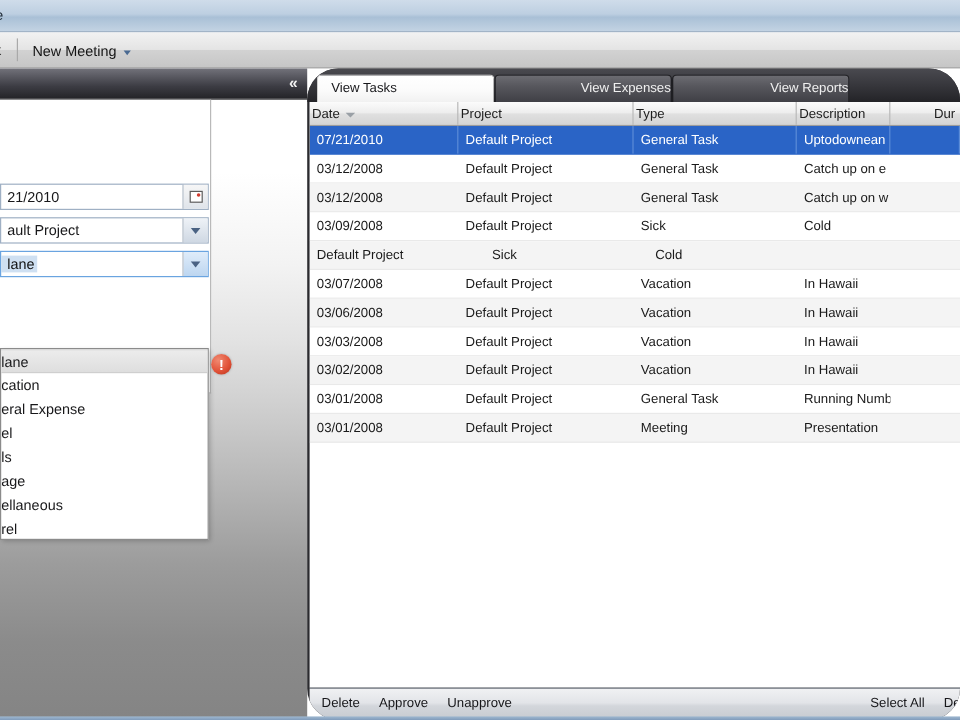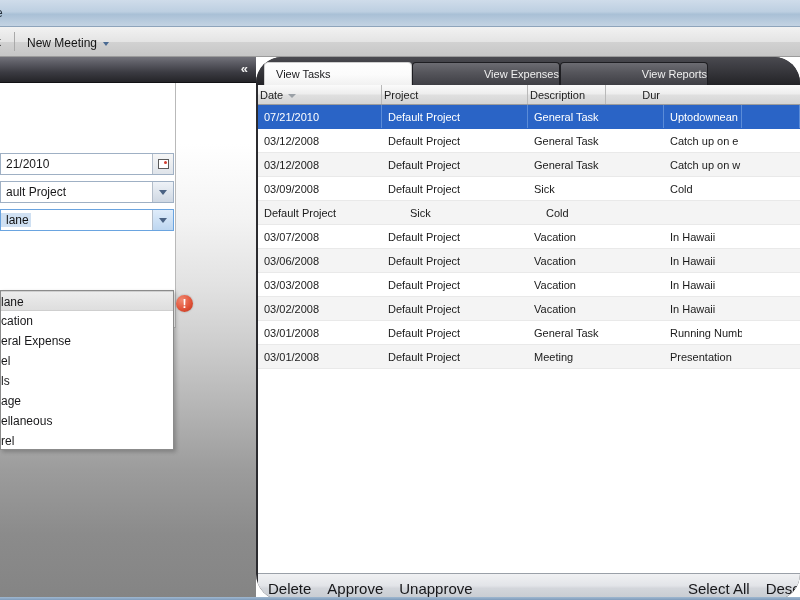--- a/index.html
+++ b/index.html
@@ -268,21 +268,21 @@
 
   .bottombar {
     position: absolute; left: 2px; top: 516px; width: 542px; height: 27px;
     background: linear-gradient(to bottom, #f0f1f3 0%, #e2e4e8 45%, #d3d6db 55%, #c6cad0 100%);
     border-top: 1px solid #9aa0a8;
     box-sizing: border-box;
   }
   .bb-left { position: absolute; left: 10px; top: 6px; display: flex; gap: 16px; }
   .bb-right { position: absolute; right: -44px; top: 6px; display: flex; gap: 16px; }
   .bb-link {
-    font-size: 15px; color: #17171a; white-space: nowrap; cursor: pointer;
+    font-size: 11px; color: #17171a; white-space: nowrap; cursor: pointer;
   }
   .bottom-edge {
     position: absolute; left: 0; top: 597px; width: 800px; height: 3px;
     background: linear-gradient(to bottom, #9fb8d0, #7f9bbb);
   }
 </style>
 </head>
 <body>
 
 <div id="app">
@@ -363,20 +363,23 @@
     <div class="grid">
 
       <div class="grid-header">
         <div class="th c-date">
           <span>Date</span>
           <span class="sort-desc"></span>
         </div>
         <div class="th c-proj">
           <span>Project</span>
         </div>
+        <div class="th c-type">
+          <span>Type</span>
+        </div>
         <div class="th c-desc">
           <span>Description</span>
         </div>
         <div class="th c-dur">
           <span>Dur</span>
         </div>
       </div>
 
       <div class="grid-body">
 

